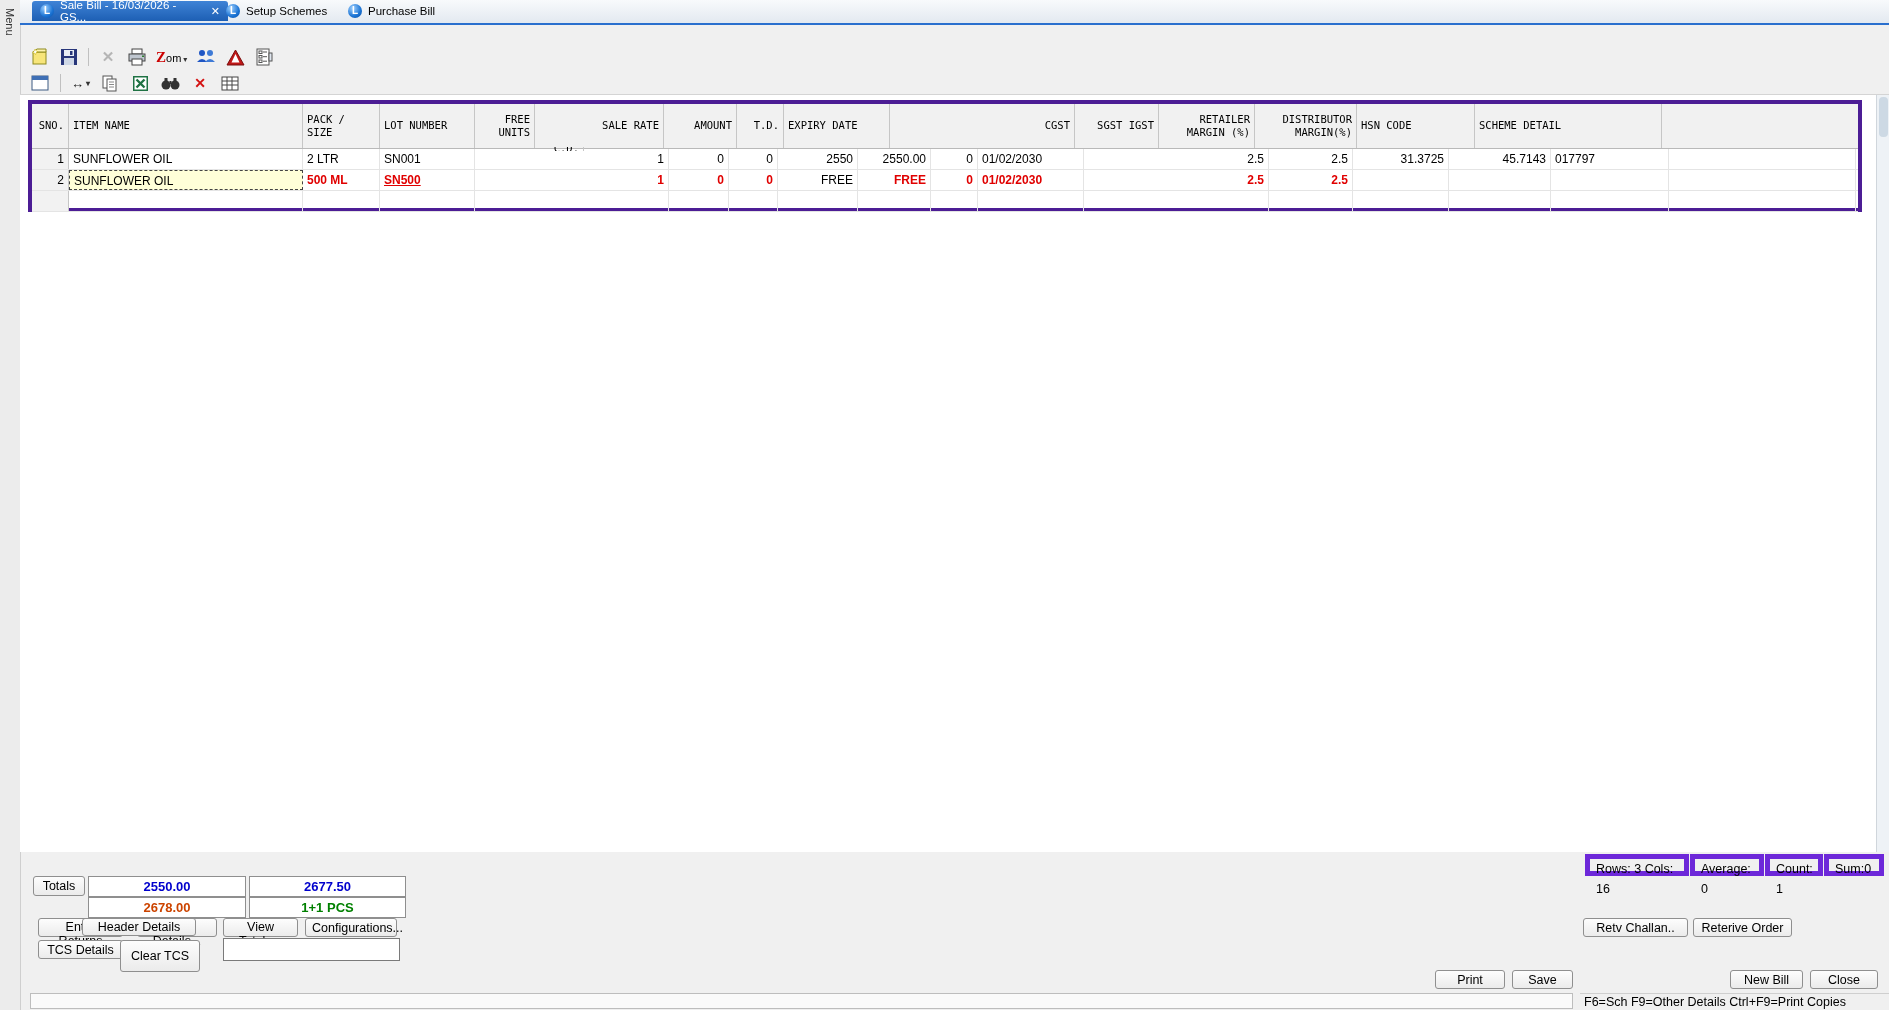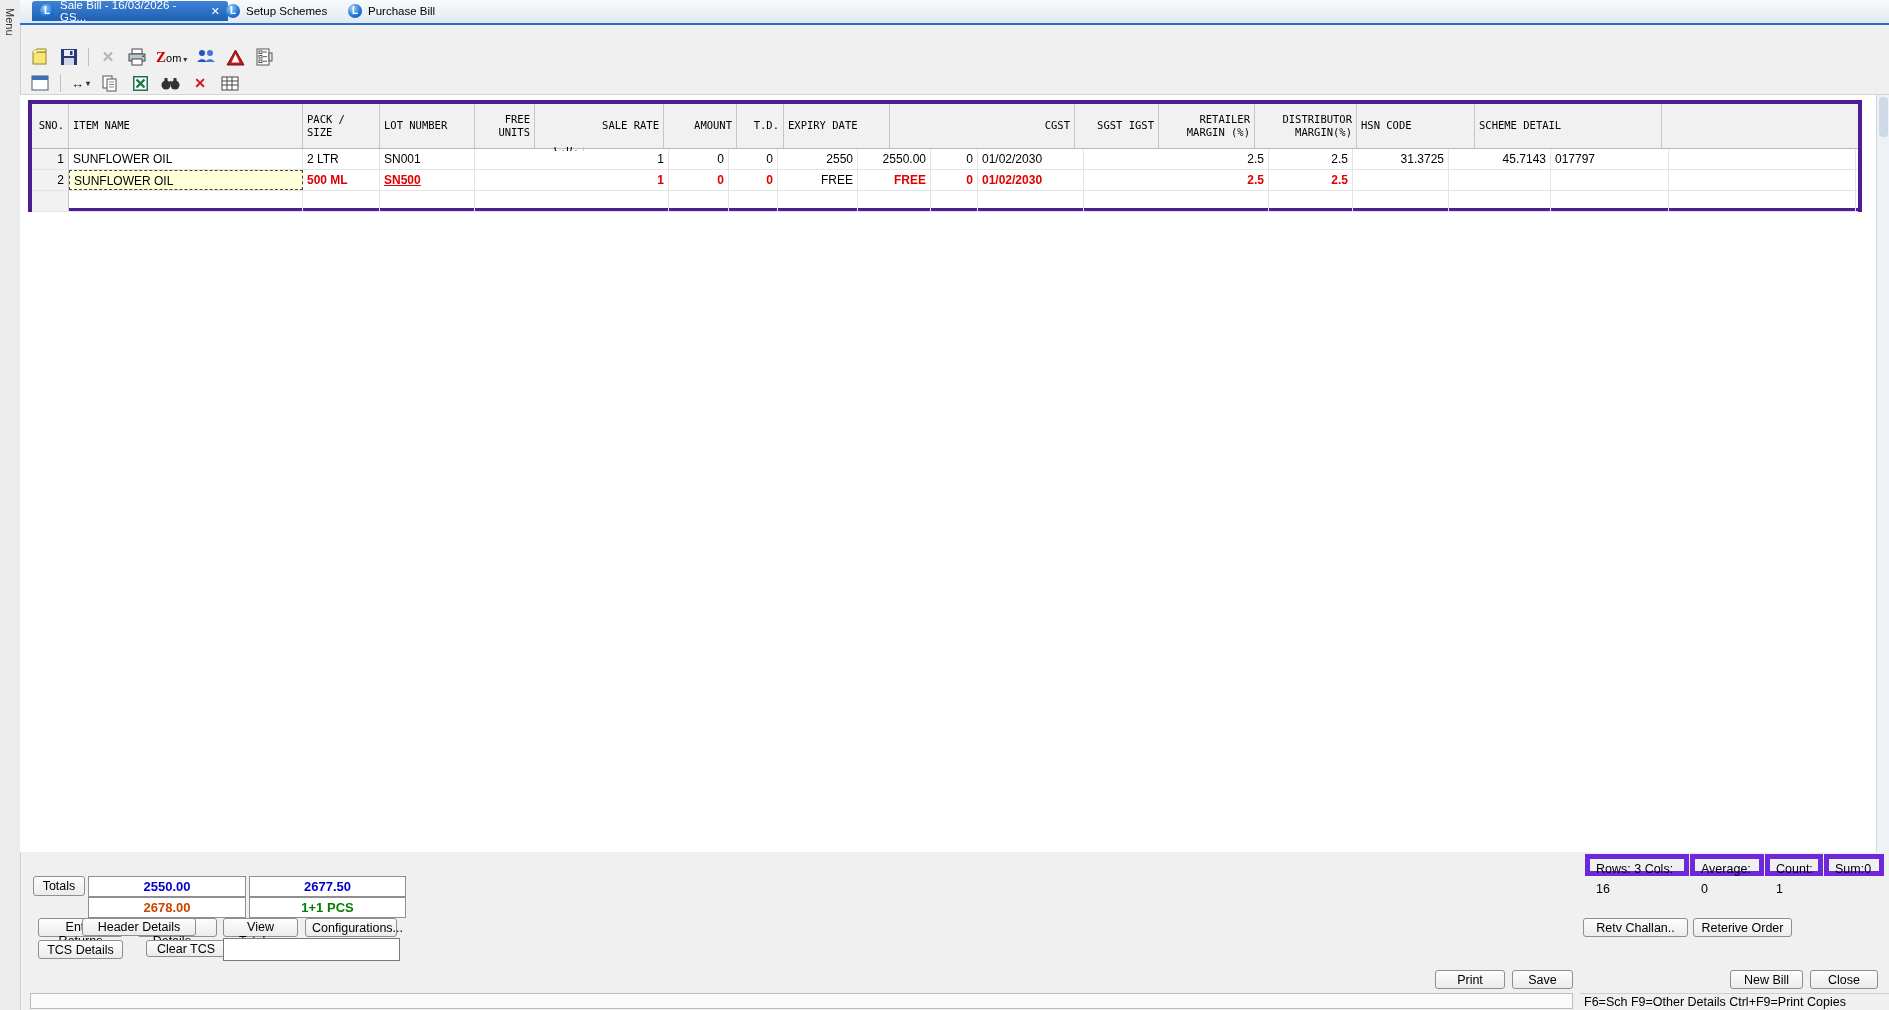--- a/index.html
+++ b/index.html
@@ -303,21 +303,21 @@
   <div class="tcell t-blue" style="left:88px;top:876px;width:158px;height:21px;line-height:19px;">2550.00</div>
   <div class="tcell t-blue" style="left:249px;top:876px;width:157px;height:21px;line-height:19px;">2677.50</div>
   <div class="tcell t-orange" style="left:88px;top:897px;width:158px;height:21px;line-height:19px;">2678.00</div>
   <div class="tcell t-green" style="left:249px;top:897px;width:157px;height:21px;line-height:19px;">1+1 PCS</div>
 
   <button class="btn" style="left:38px;top:918px;width:85px;height:19px;">Enter Returns</button>
   <button class="btn" style="left:137px;top:918px;width:80px;height:19px;">Other Details...</button>
   <button class="btn" style="left:223px;top:918px;width:75px;height:19px;">View Totals...</button>
   <button class="btn" style="left:305px;top:918px;width:92px;height:19px;">Configurations...</button>
   <button class="btn" style="left:38px;top:940px;width:85px;height:19px;">TCS Details</button>
-  <button class="btn" style="left:146px;top:940px;width:80px;height:17px;text-align:center;">Clear TCS</button>
+  <button class="btn" style="left:120px;top:940px;width:80px;height:32px;text-align:center;">Clear TCS</button>
   <div class="emptyfield" style="left:223px;top:938px;width:177px;height:23px;"></div>
 
   <button class="btn" style="left:1583px;top:918px;width:105px;height:19px;">Retv Challan..</button>
   <button class="btn" style="left:1693px;top:918px;width:99px;height:19px;">Reterive Order</button>
 
   <button class="btn" style="left:38px;top:918px;width:114px;height:18px;margin-left:44px;">Header Details</button>
   <button class="btn" style="left:1435px;top:970px;width:70px;height:19px;">Print</button>
   <button class="btn" style="left:1512px;top:970px;width:61px;height:19px;">Save</button>
   <button class="btn" style="left:1730px;top:970px;width:73px;height:19px;">New Bill</button>
   <button class="btn" style="left:1810px;top:970px;width:68px;height:19px;">Close</button>

